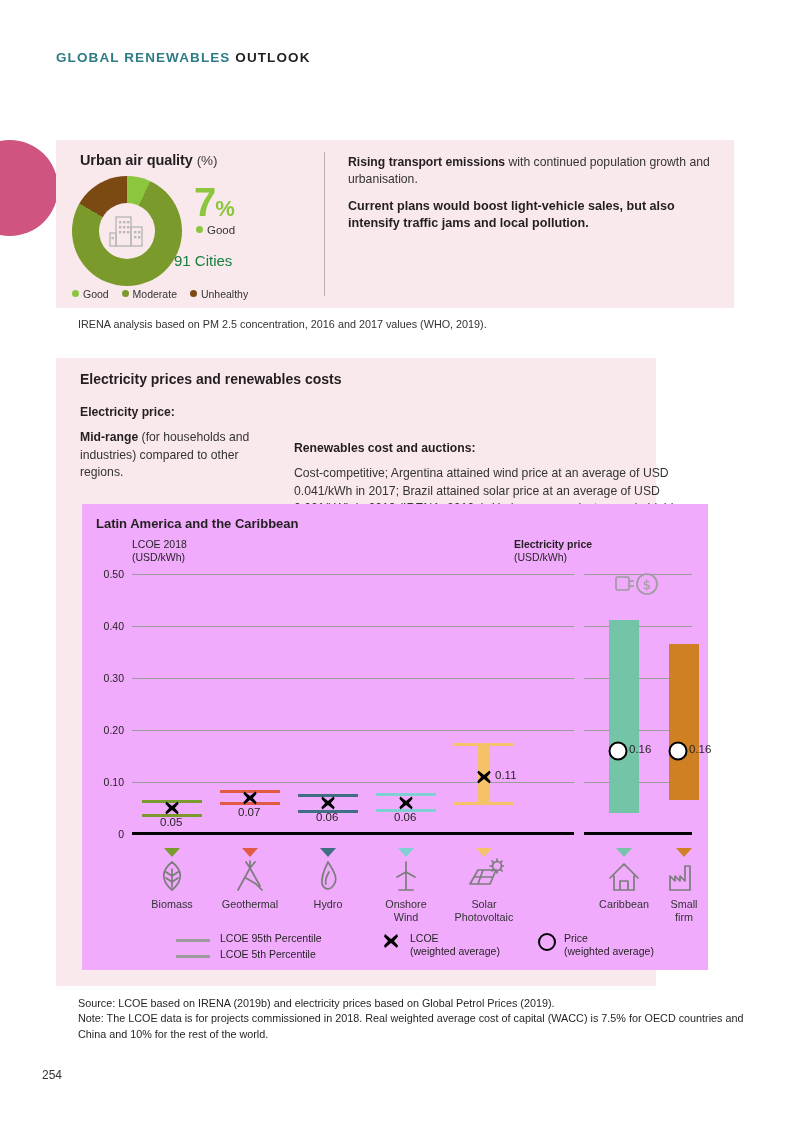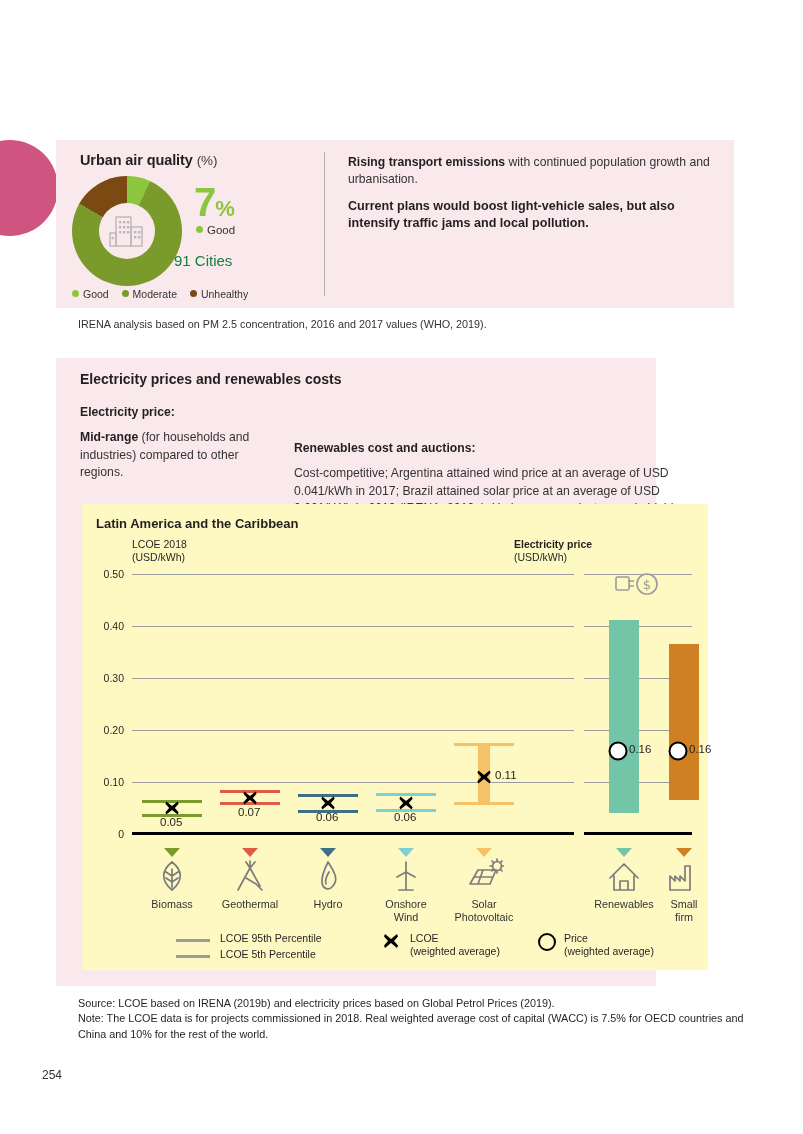--- a/index.html
+++ b/index.html
@@ -54,21 +54,21 @@
 
   
   .panel2{position:absolute;left:56px;top:358px;width:600px;height:628px;background:#fae9ec;}
   .p2-title{position:absolute;left:24px;top:13px;font-size:14px;font-weight:700;}
   .p2-col-l{position:absolute;left:24px;top:46px;width:200px;font-size:12.2px;line-height:1.42;color:#333;}
   .p2-col-r{position:absolute;left:238px;top:46px;width:420px;font-size:12.2px;line-height:1.42;color:#333;margin-top:36px;}
   .p2-head{font-weight:700;color:#231f20;margin-bottom:8px;}
   .p2-col-l b{color:#231f20;}
 
   
-  .chartcard{position:absolute;left:26px;top:146px;width:626px;height:466px;background:#fef9c3;}
+  .chartcard{position:absolute;left:26px;top:146px;width:626px;height:466px;background:#f0abfc;}
   .chart-title{position:absolute;left:14px;top:12px;font-size:13px;font-weight:700;}
 
   .axis-title{position:absolute;left:50px;top:34px;font-size:10.5px;line-height:1.25;color:#231f20;}
   .axis-title2{position:absolute;left:432px;top:34px;font-size:10.5px;line-height:1.25;font-weight:700;color:#231f20;}
   .axis-title2 .u{font-weight:400;}
 
   .plot{position:absolute;left:50px;top:70px;width:560px;height:260px;}
   .ytick{position:absolute;right:100%;transform:translateY(-50%);margin-right:8px;font-size:10.5px;color:#231f20;white-space:nowrap;}
   .gl-seg{position:absolute;height:1px;background:#9b9b9b;}
   .gl-seg.zero{height:2.5px;background:#000;}
@@ -92,20 +92,23 @@
   .lg-txt{position:absolute;line-height:1.25;}
 
   .caption2{position:absolute;left:78px;top:996px;width:680px;font-size:10.8px;line-height:1.42;color:#231f20;}
   .pagenum{position:absolute;left:42px;top:1068px;font-size:12px;color:#333;}
 </style>
 </head>
 <body>
 
 <div class="page">
 
+  <div class="runhead">
+    <span class="teal">GLOBAL RENEWABLES</span><span class="dark"> OUTLOOK</span>
+  </div>
 
   <div class="halfcircle"></div>
 
   <div class="panel1">
     <div class="p1-left">
       <div class="p1-title">
         <span>Urban air quality</span>
         <span class="pct">(%)</span>
       </div>
     </div>
@@ -268,21 +271,21 @@
               </svg></span><span>Onshore<br>Wind</span></div>
           <div class="tri" style="left: 266px; top: 0px; border-top: 9px solid rgb(127, 208, 210);"></div>
           <div class="icell" style="left: 322px; width: 60px; top: 8px;"><span class="ig"><svg viewBox="0 0 40 40" width="40" height="40" fill="none" stroke="#7c7c7c" stroke-width="1.7" stroke-linejoin="round" stroke-linecap="round">
                 <path d="M6 28 L14 14 H32 L26 28 Z M10 21 H28 M19 14 L14 28"></path>
                 <circle cx="33" cy="10" r="4.5"></circle>
                 <path d="M33 3 v2.5 M33 14.5 v2.5 M26 10 h2.5 M37.5 10 h2.5 M28 5 l1.8 1.8 M36.2 13.2 l1.8 1.8 M38 5 l-1.8 1.8 M29.8 13.2 l-1.8 1.8"></path>
               </svg></span><span>Solar<br>Photovoltaic</span></div>
           <div class="tri" style="left: 344px; top: 0px; border-top: 9px solid rgb(245, 194, 104);"></div>
           <div class="icell" style="left: 462px; width: 60px; top: 8px;"><span class="ig"><svg viewBox="0 0 40 40" width="40" height="40" fill="none" stroke="#7c7c7c" stroke-width="1.7" stroke-linejoin="round" stroke-linecap="round">
                 <path d="M6 22 L20 8 L34 22 M10 20 v14 h20 v-14 M16 34 v-9 h8 v9"></path>
-              </svg></span><span>Renewables</span></div>
+              </svg></span><span>Caribbean</span></div>
           <div class="tri" style="left: 484px; top: 0px; border-top: 9px solid rgb(116, 196, 168);"></div>
           <div class="icell" style="left: 522px; width: 60px; top: 8px;"><span class="ig"><svg viewBox="0 0 40 40" width="40" height="40" fill="none" stroke="#7c7c7c" stroke-width="1.7" stroke-linejoin="round" stroke-linecap="round">
                 <path d="M6 34 V20 l5 5 l0 -5 l5 5 l0 -5 l5 5 V10 l5 0 V34 Z"></path>
               </svg></span><span>Small<br>firm</span></div>
           <div class="tri" style="left: 544px; top: 0px; border-top: 9px solid rgb(207, 128, 35);"></div>
         </div>
 
       <div class="clegend">
         <div class="lg-line" style="left:0;top:7px"></div>
         <div class="lg-txt" style="left:44px;top:0px">LCOE 95th Percentile</div>

